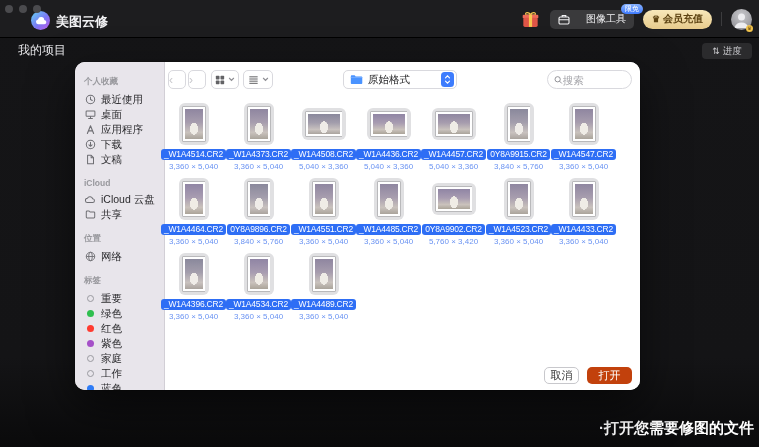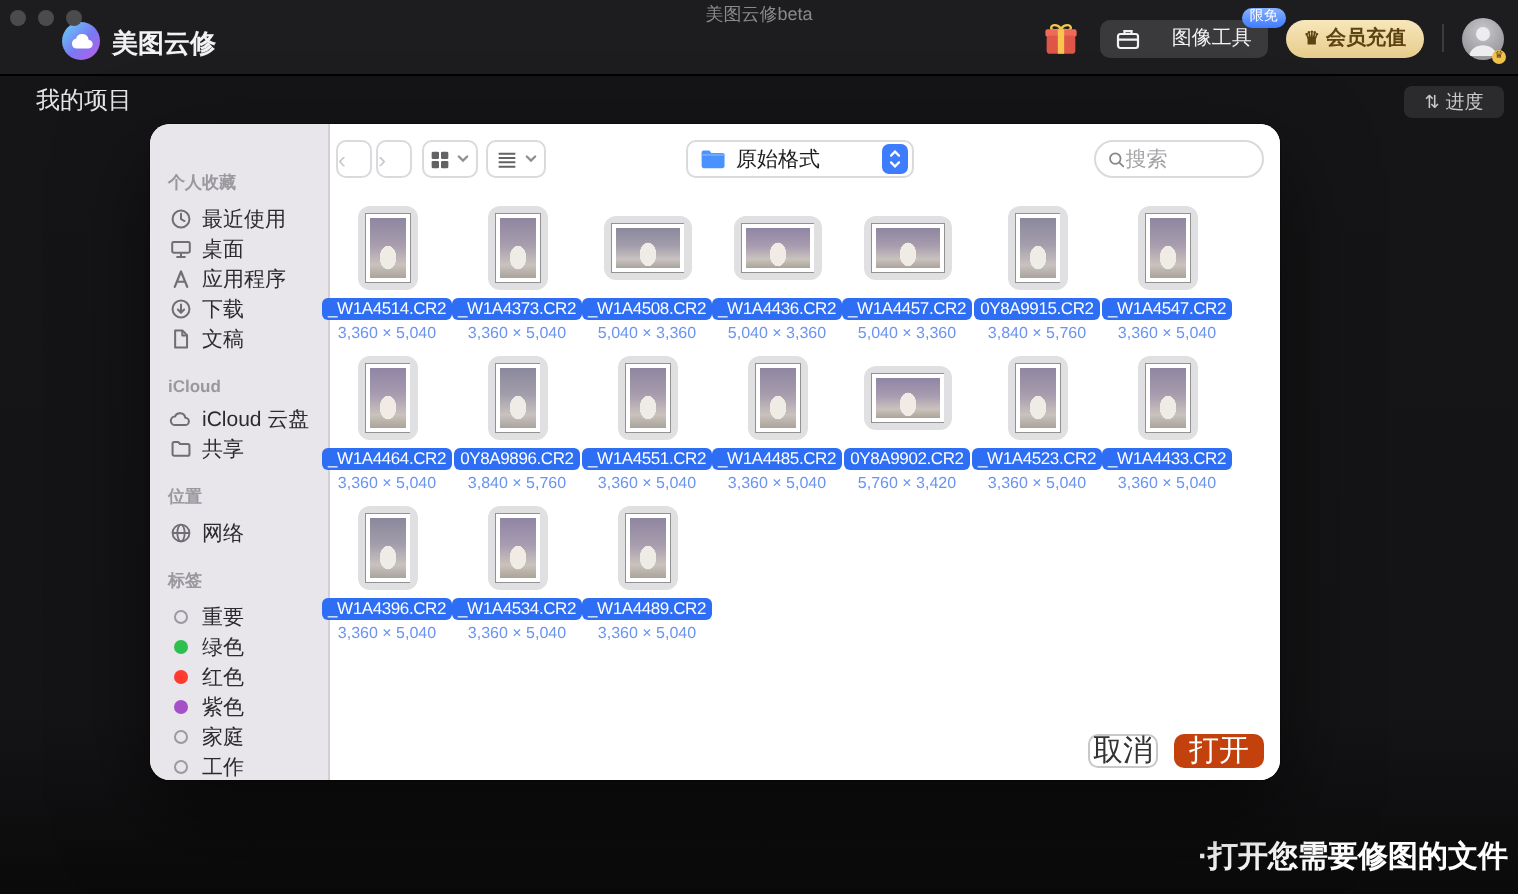--- a/index.html
+++ b/index.html
@@ -35,21 +35,21 @@
   .progress-pill .arr{font-size:9px;color:#c9c9cd}
   .page-title{position:absolute;left:18px;top:42px;font-size:12px;color:#e6e6e9;font-weight:500}
   .bottom-hint{position:absolute;right:5px;bottom:9px;font-size:15px;font-weight:bold;color:#fff}
 
   
   .dialog{position:absolute;left:75px;top:62px;width:565px;height:328px;border-radius:10px;background:#fff;
           box-shadow:0 18px 45px rgba(0,0,0,.55),0 0 0 .5px rgba(0,0,0,.25)}
   .sidebar{position:absolute;left:0;top:0;bottom:0;width:90px;background:#e8e5eb;border-right:1px solid #d2cfd6;
            border-radius:10px 0 0 10px;padding:6px 0 0 9px;font-size:10.5px;color:#2b2b2e;overflow:hidden}
   .sb-h{font-size:8.5px;color:#98989d;font-weight:bold;margin:11px 0 4px}
-  .sb-h:first-child{margin-top:18px}
+  .sb-h:first-child{margin-top:8px}
   .sb-i{display:flex;align-items:center;gap:5px;height:15px;white-space:nowrap;cursor:default}
   .sb-ic{width:12px;display:flex;justify-content:center;align-items:center;flex:none}
   .tagdot{width:7px;height:7px;border-radius:50%}
   .tagdot.hollow{border:1px solid #9a9aa0;background:transparent}
   .dcontent{position:absolute;left:90px;right:0;top:0;bottom:0;border-radius:0 10px 10px 0;background:#fff}
 
   
   .tb-btn{position:absolute;top:8px;height:19px;border:1px solid #d9d9de;border-radius:5px;background:#fff;
           display:flex;align-items:center;justify-content:center;gap:3px}
   .navb{width:17px;font-size:12px;color:#c9c9cd;line-height:1}
@@ -75,32 +75,31 @@
   .photo.portrait{width:22px;height:34px}
   .photo.landscape{width:36px;height:24px}
   .fitem:nth-child(3n) .photo{filter:hue-rotate(-12deg) saturate(.8)}
   .fitem:nth-child(4n) .photo{filter:saturate(1.2)}
   .fname{margin-top:1px;display:flex;justify-content:center}
   .fname span{background:#2e6ef5;color:#fff;font-size:8.5px;letter-spacing:-.2px;line-height:11px;
               padding:0 3px;border-radius:3px;white-space:nowrap}
   .fdims{margin-top:2px;font-size:8px;color:#6a93f2;white-space:nowrap}
 
   
-  .fbtn{position:absolute;bottom:6px;height:17px;border-radius:5px;font-size:15px;display:flex;
+  .fbtn{position:absolute;bottom:6px;height:17px;border-radius:5px;font-size:11px;display:flex;
         align-items:center;justify-content:center;cursor:default}
   .btn-cancel{right:61px;width:35px;background:#fff;border:1px solid #c8c8cc;color:#333}
   .btn-open{right:8px;width:45px;background:#c2410c;color:#fff;font-weight:500}
 </style>
 </head>
 <body>
 
 <div class="stage">
 
   <div class="appbar"></div>
-  <div class="win-title">美图云修beta</div>
   <div class="traffic">
     <span class="tl"></span>
     <span class="tl"></span>
     <span class="tl"></span>
   </div>
   <div class="logo">
     <svg width="12" height="9" viewBox="0 0 12 9">
         <path d="M3 8.3h6a2.2 2.2 0 0 0 .3-4.4A3.2 3.2 0 0 0 3 3.4 2.5 2.5 0 0 0 3 8.3Z" fill="#fff"></path>
       </svg>
   </div>

